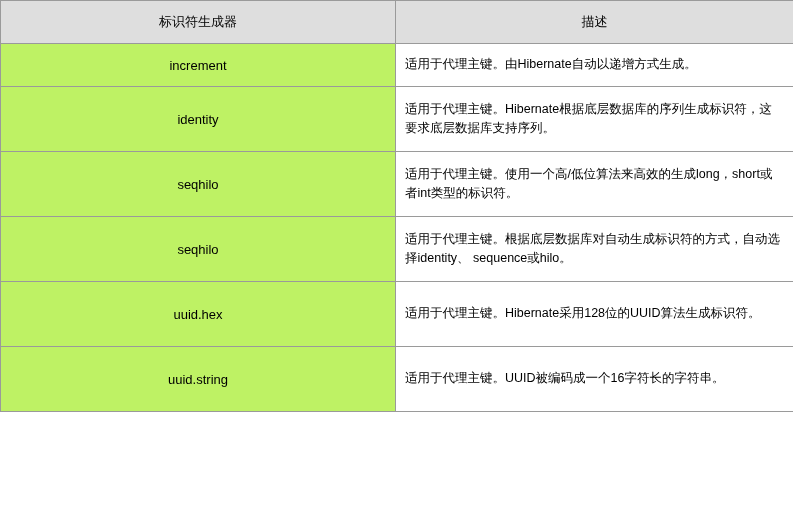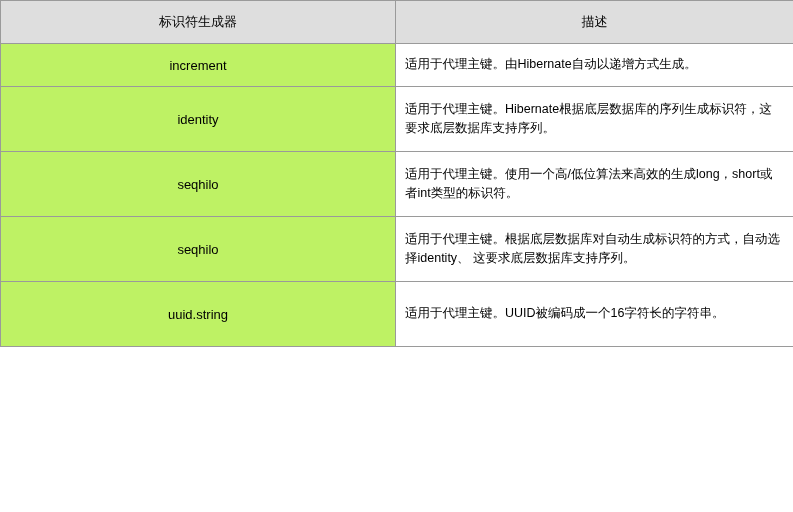--- a/index.html
+++ b/index.html
@@ -84,21 +84,25 @@
       <tr class="r-sequence">
         <td class="name-cell">identity</td>
         <td class="desc-cell">适用于代理主键。Hibernate根据底层数据库的序列生成标识符，这要求底层数据库支持序列。</td>
       </tr>
       <tr class="r-seqhilo">
         <td class="name-cell">seqhilo</td>
         <td class="desc-cell">适用于代理主键。使用一个高/低位算法来高效的生成long，short或者int类型的标识符。</td>
       </tr>
       <tr class="r-native">
         <td class="name-cell">seqhilo</td>
-        <td class="desc-cell">适用于代理主键。根据底层数据库对自动生成标识符的方式，自动选择identity、 这要求底层数据库支持序列。</td>
+        <td class="desc-cell">适用于代理主键。根据底层数据库对自动生成标识符的方式，自动选择identity、 sequence或hilo。</td>
+      </tr>
+      <tr class="r-uuidhex">
+        <td class="name-cell">uuid.hex</td>
+        <td class="desc-cell">适用于代理主键。Hibernate采用128位的UUID算法生成标识符。</td>
       </tr>
       <tr class="r-uuidstring">
         <td class="name-cell">uuid.string</td>
         <td class="desc-cell">适用于代理主键。UUID被编码成一个16字符长的字符串。</td>
       </tr>
 
     </tbody>
   </table>
 </div>
 

